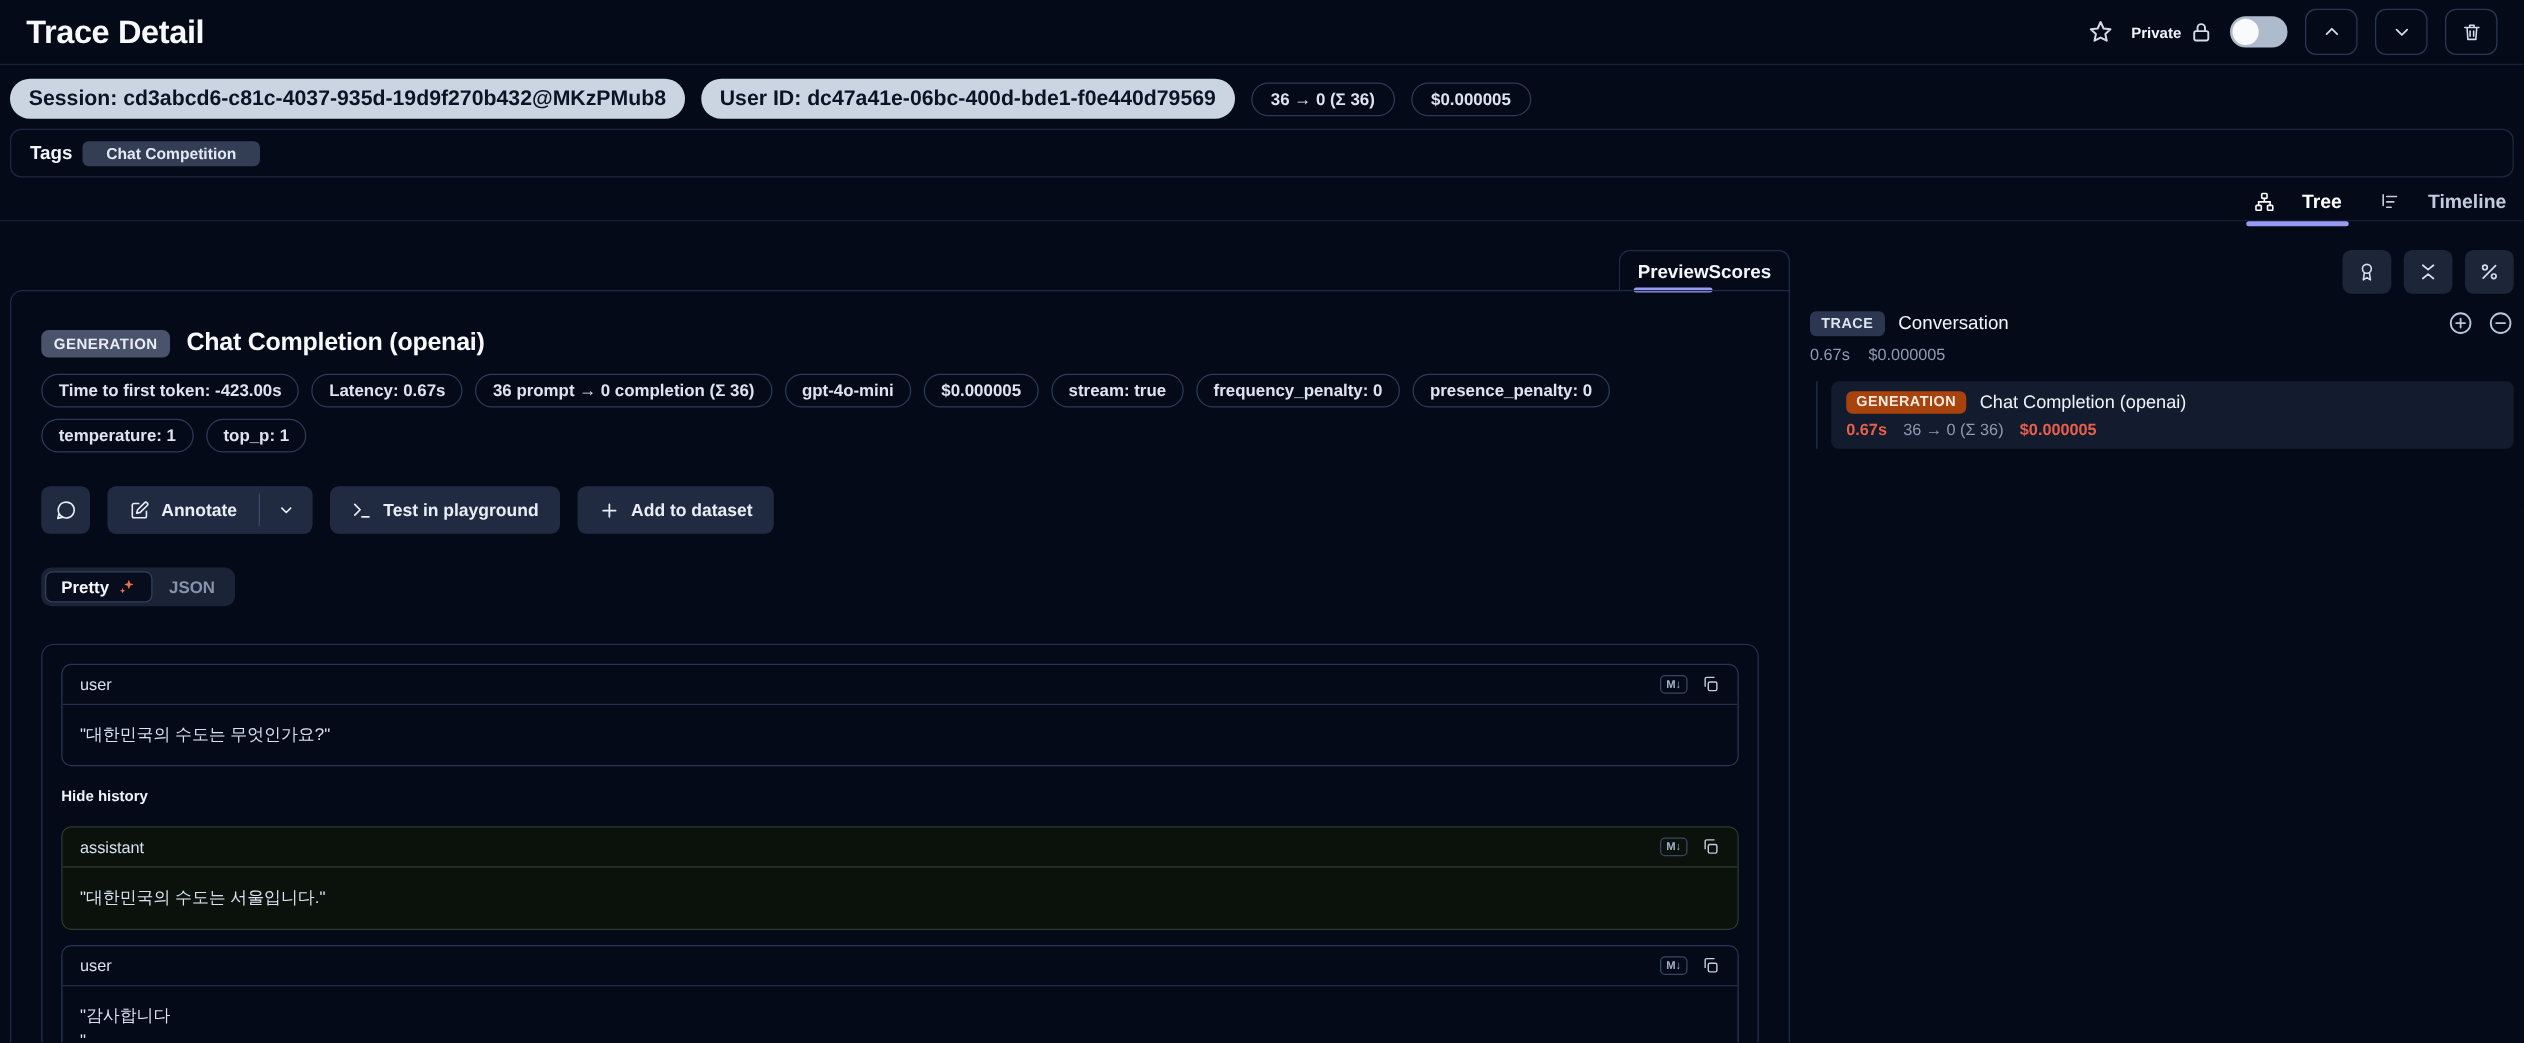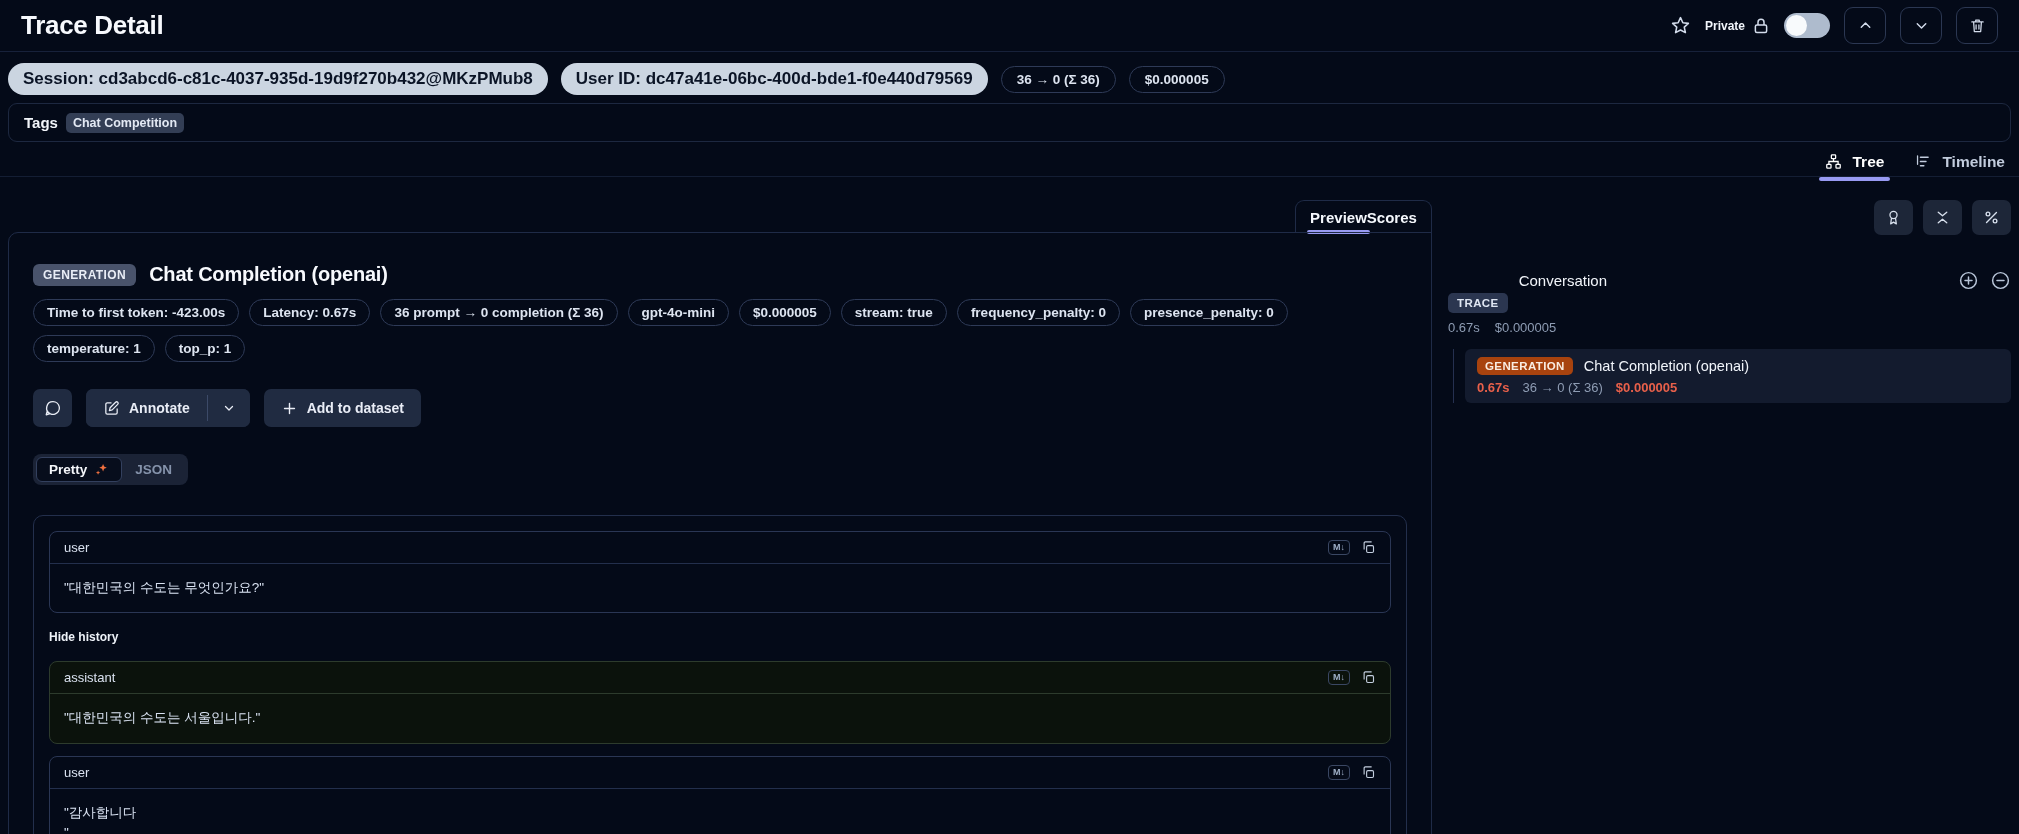--- a/index.html
+++ b/index.html
@@ -30,26 +30,26 @@
   .badge-light { background:#cbd5e1; color:#0b1426; font-weight:700; font-size:17px;
     padding:6px 15px; border-radius:999px; white-space:nowrap; }
   .badge-outline { border:1px solid #2e3a57; color:#dde4f0; font-weight:700; font-size:13.5px;
     padding:5px 15px; border-radius:999px; white-space:nowrap; }
 
   
   .tags-row { position:absolute; top:103px; left:8px; right:8px; height:39px;
     border:1px solid #1d2840; border-radius:9px; display:flex; align-items:center; gap:8px; padding:0 15px; }
   .tags-label { font-size:15px; font-weight:800; color:#f2f5fa; }
   .tag-chip { background:#333e55; color:#e3e9f4; font-size:12.5px; font-weight:700;
-    padding:3px 7px; border-radius:5px; }
+    padding:3px 19px; border-radius:5px; }
 
   
   .view-tabs-line { position:absolute; top:176px; left:0; right:0; border-bottom:1px solid #141e34; }
   .view-tabs { position:absolute; top:146px; right:14px; display:flex; gap:30px; align-items:center; height:31px; }
-  .view-tab { display:flex; align-items:center; gap:11px; font-size:15.5px; font-weight:700;
+  .view-tab { display:flex; align-items:center; gap:22px; font-size:15.5px; font-weight:700;
     color:#c2ccdd; position:relative; padding:6px 0; cursor:pointer; }
   .view-tab.active { color:#ffffff; }
   .view-tab.active::after { content:''; position:absolute; left:-6px; right:-6px; bottom:-4px;
     height:4px; border-radius:2px; background:#989af2; }
 
   
   .main-card { position:absolute; left:8px; top:232px; width:1424px; height:630px;
     border:1px solid #1f2b47; border-radius:10px 0 10px 10px; padding:0 24px; }
   .preview-tabs { position:absolute; left:1295px; top:200px; width:137px; height:33px;
     border:1px solid #1f2b47; border-bottom:none; border-radius:9px 9px 0 0; background:#040a18;
@@ -97,21 +97,21 @@
   .msg-body.tall { min-height:76px; }
   .hide-history { text-align:left; font-size:12px; font-weight:600; color:#eef2f8; padding:5px 0; cursor:pointer; }
 
   
   .right-panel { position:absolute; left:1448px; top:200px; right:8px; }
   .panel-actions { display:flex; justify-content:flex-end; gap:10px; }
   .pbtn { width:39px; height:35px; background:#1d2638; border:none; border-radius:7px;
     display:flex; align-items:center; justify-content:center; color:#d7dfec; cursor:pointer; }
   .trace-row { margin-top:13px; display:flex; align-items:center; gap:11px; }
   .trace-badge { background:#2b3650; color:#dfe6f2; font-size:11.5px; font-weight:700;
-    letter-spacing:.4px; padding:4px 9px; border-radius:5px;margin-top:45px; }
+    letter-spacing:.4px; padding:4px 9px; border-radius:5px; }
   .trace-title { font-size:15px; font-weight:400; color:#f2f5fa; }
   .trace-tools { margin-left:auto; display:flex; gap:11px; color:#b9c6d9; }
   .trace-metrics { margin-top:7px; display:flex; gap:15px; font-size:13px; color:#8e9cb3; }
   .tree-children { margin-top:14px; margin-left:5px; border-left:1px solid #253050; padding-left:11px; }
   .tree-node { background:#131b2e; border-radius:6px; padding:8px 12px; cursor:pointer; }
   .node-line1 { display:flex; align-items:center; gap:11px; }
   .gen-badge { background:#a8430e; color:#f9ece1; font-size:11.5px; font-weight:700;
     letter-spacing:.4px; padding:3px 8px; border-radius:5px; }
   .node-title { font-size:14.5px; color:#f0f4fa; }
   .node-line2 { margin-top:5px; display:flex; gap:13px; font-size:13px; }
@@ -247,20 +247,28 @@
       <button class="abtn caret">
         <span>
             <svg width="14" height="14" viewBox="0 0 24 24" fill="none" stroke="currentColor" stroke-width="2.2" stroke-linecap="round" stroke-linejoin="round">
               <path d="M6 9.5l6 6 6-6"></path>
             </svg>
           </span>
       </button>
     </div>
     <button class="abtn">
       <span>
+          <svg width="17" height="17" viewBox="0 0 24 24" fill="none" stroke="currentColor" stroke-width="1.9" stroke-linecap="round" stroke-linejoin="round">
+            <path d="M4 17l6-6-6-6M12 19h8"></path>
+          </svg>
+        </span>
+      <span>Test in playground</span>
+    </button>
+    <button class="abtn">
+      <span>
           <svg width="17" height="17" viewBox="0 0 24 24" fill="none" stroke="currentColor" stroke-width="2" stroke-linecap="round">
             <path d="M12 5v14M5 12h14"></path>
           </svg>
         </span>
       <span>Add to dataset</span>
     </button>
   </div>
 
   <div class="format-toggle">
     <span class="seg active">

